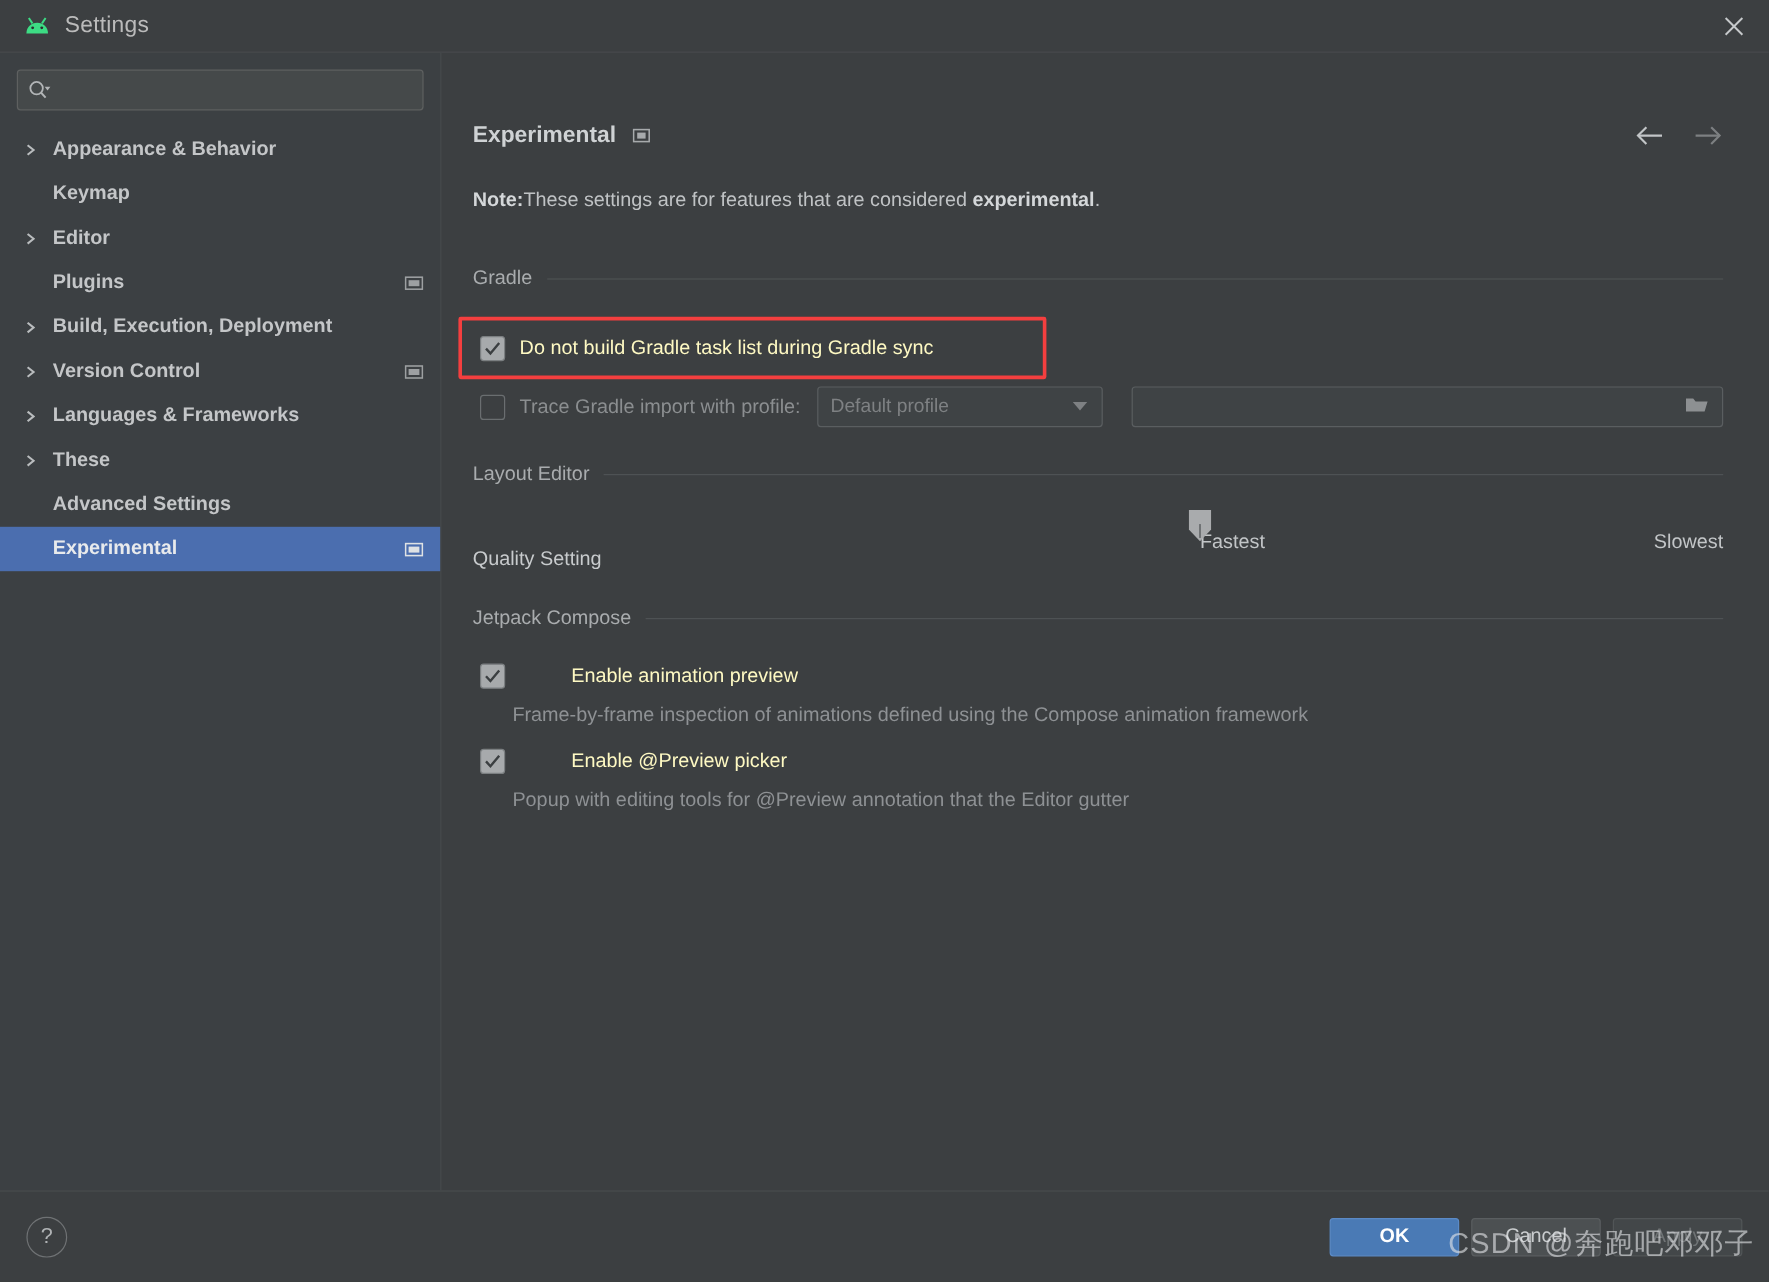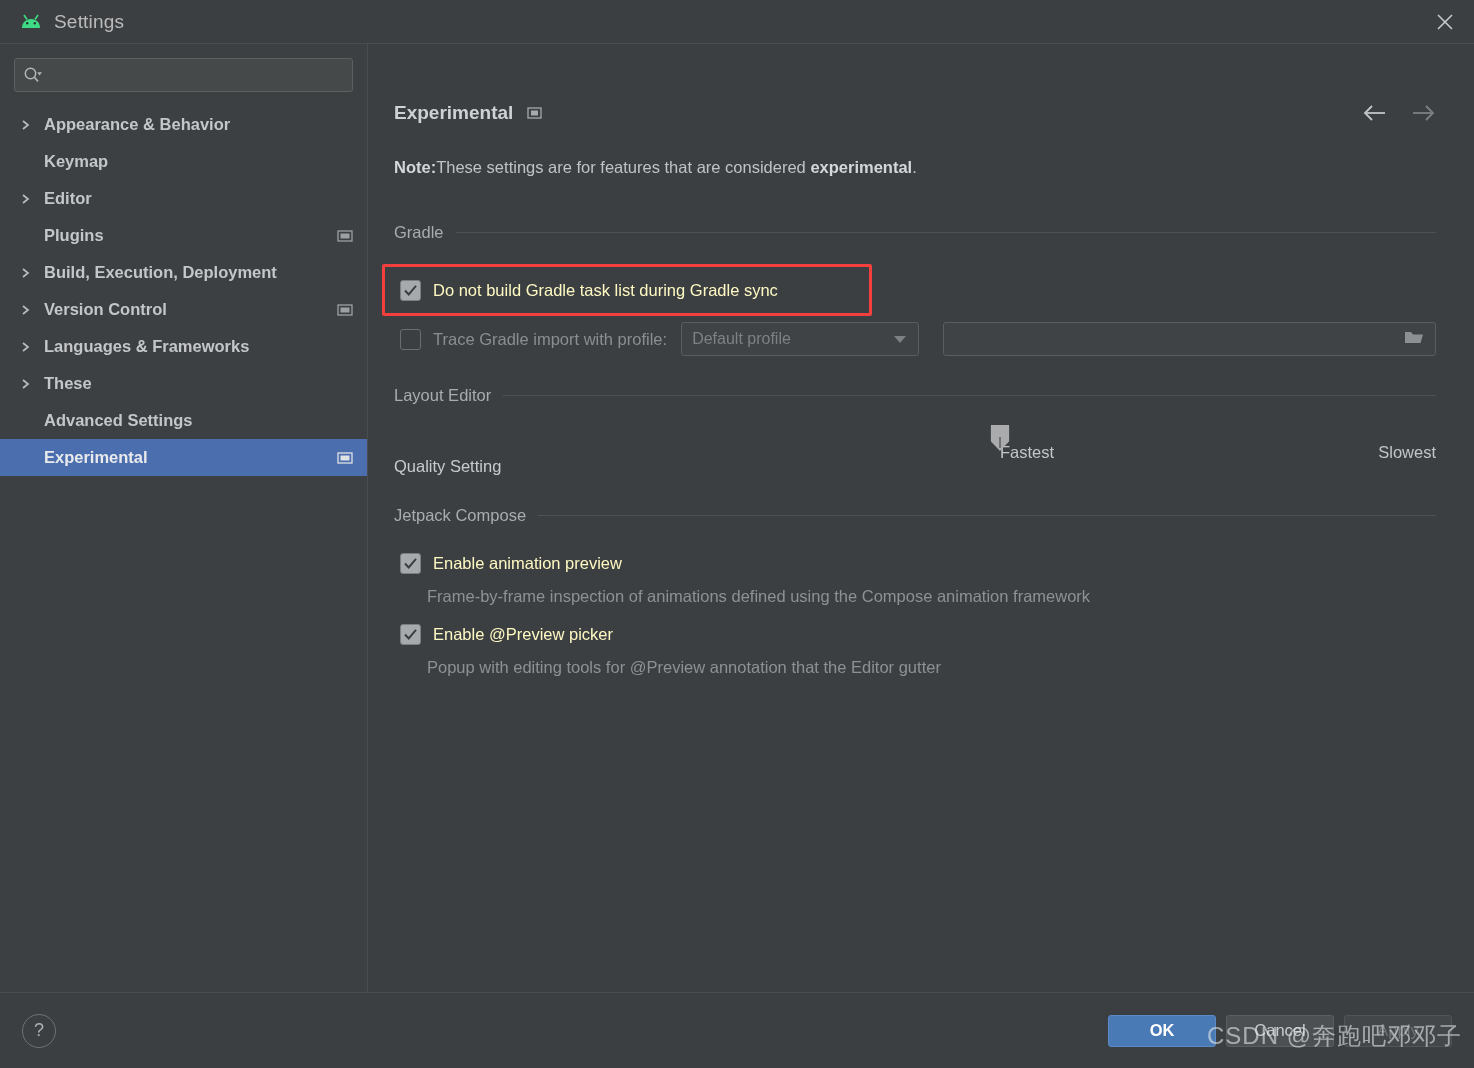--- a/index.html
+++ b/index.html
@@ -185,21 +185,21 @@
     height: 1px;
     background: #4e5254;
   }
 
   .cb-row {
     display: flex;
     align-items: center;
     min-height: 32px;
     position: relative;
   }
-  .cb-row.padded { padding: 4px 0; }
+  .cb-row.padded { padding: 4px 0; gap: 43px; }
 
   .checkbox {
     width: 21px;
     height: 21px;
     min-width: 21px;
     border-radius: 3px;
     display: flex;
     align-items: center;
     justify-content: center;
     margin-right: 12px;

